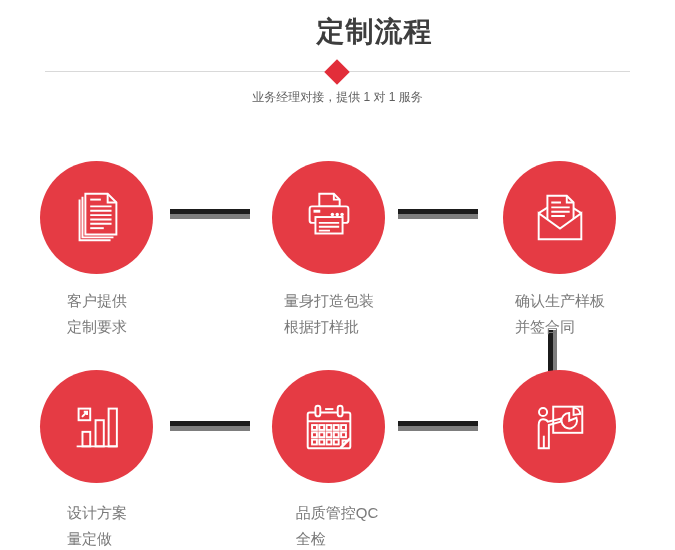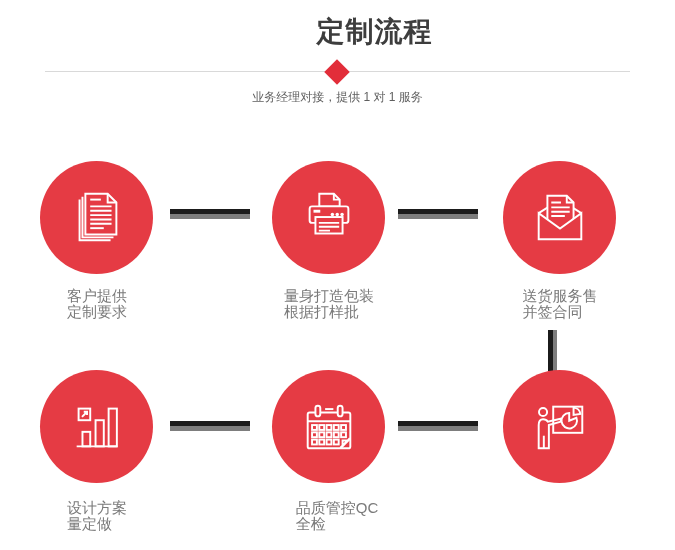--- a/index.html
+++ b/index.html
@@ -14,21 +14,21 @@
   }
   .divider{position:absolute;top:71px;left:45px;width:585px;height:1px;background:var(--divider,#d9d9d9)}
   .diamond{position:absolute;top:63px;left:328px;width:18px;height:18px;background:var(--diamond,#e22d39);transform:rotate(45deg)}
   .subtitle{position:absolute;top:89px;left:0;width:100%;text-align:center;font-size:12px;color:var(--subtitle-text,#5f5f5f)}
   .circle{
     position:absolute;width:113px;height:113px;border-radius:50%;
     background:var(--accent,#e53b44);display:flex;align-items:center;justify-content:center;
   }
   .step-label{
     position:absolute;width:150px;display:flex;justify-content:center;
-    font-size:15px;line-height:16px;color:var(--label-text,#7a7a7a);
+    font-size:15px;line-height:26px;color:var(--label-text,#7a7a7a);
   }
   .step-label span{white-space:pre-line;text-align:left}
   .conn-h{position:absolute;width:80px;height:10px;
     background:linear-gradient(to bottom,var(--connector-dark,#1b1b1b) 0 50%,var(--connector-gray,#7d7d7d) 50% 100%)}
   .conn-v{position:absolute;width:9px;height:41px;
     background:linear-gradient(to right,var(--connector-dark,#1b1b1b) 0 50%,var(--connector-gray,#7d7d7d) 50% 100%)}
   .icon{display:block}
   .icon .s{fill:none;stroke:var(--icon-stroke,#fff);stroke-width:2;stroke-linecap:butt;stroke-linejoin:miter}
   .icon .s3{stroke-width:3}
   .icon .sf{fill:var(--accent,#e53b44);stroke:var(--icon-stroke,#fff);stroke-width:2;stroke-linejoin:miter}
@@ -89,21 +89,21 @@
   <div class="circle" style="left:503px;top:161px">
     <svg class="icon" width="62" height="62" viewBox="0 0 64 64">
       <path class="s" d="M10,27 L32,13 L54,27"></path>
       <path class="sf" d="M19,40 V9 H39 L46,16 V40"></path>
       <path class="s" d="M39,9 V16 H46"></path>
       <path class="s" d="M23,16 H33 M23,21 H42 M23,25.5 H42 M23,30 H37"></path>
       <path class="sf" d="M10,27 V54 H54 V27 L32,43 Z"></path>
     </svg>
   </div>
   <div class="step-label" style="left:485px;top:288px">
-    <span>送货服务售
+    <span>确认生产样板
 并签合同</span>
   </div>
 
   <div class="circle" style="left:40px;top:370px">
     <svg class="icon" width="62" height="62" viewBox="0 0 64 64">
       <path class="s" d="M11,52 H53"></path>
       <rect class="s" x="17" y="37" width="8" height="15"></rect>
       <rect class="s" x="30.5" y="25" width="8.5" height="27"></rect>
       <rect class="s" x="44" y="13" width="8.5" height="39"></rect>
       <rect class="s" x="13" y="13" width="12" height="12"></rect>

